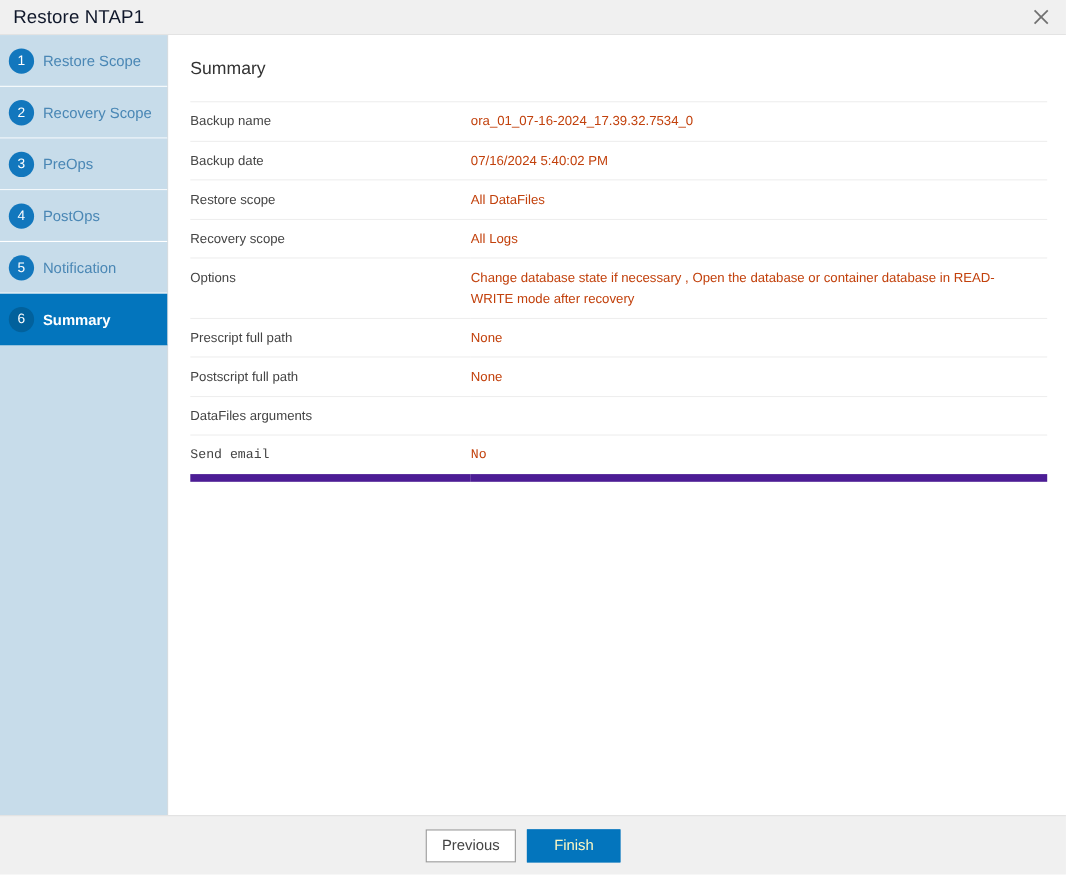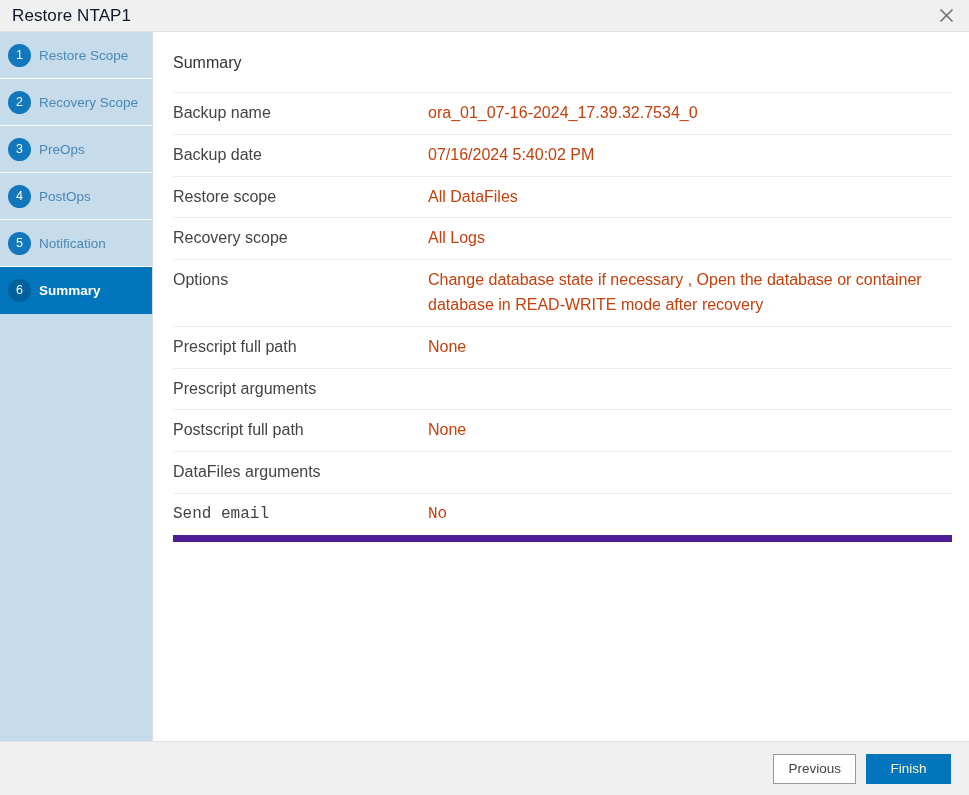--- a/index.html
+++ b/index.html
@@ -139,40 +139,40 @@
     border-top: 1px solid #eeeeee;
   }
   .summary-table tr:last-child {
     border-bottom: 7px solid #4c1d95;
     font-family: Liberation Mono, monospace;
   }
   .summary-table td {
     padding: 8px 0 8px 0;
     vertical-align: top;
     line-height: 1.55;
-    font-size: 16px;
+    font-size: 12px;
   }
   .cell-label {
     width: 255px;
     color: #444444;
   }
   .cell-value {
     color: #c2410c;
     padding-right: 30px !important;
   }
 
   
   .footer {
     height: 54px;
     min-height: 54px;
     background: #f0f0f0;
     border-top: 1px solid #e2e2e2;
     display: flex;
     align-items: center;
-    justify-content: flex-end;
+    justify-content: center;
     padding-right: 18px;
     box-sizing: border-box;
   }
   .btn {
     font-family: "Liberation Sans", sans-serif;
     font-size: 13.5px;
     height: 30px;
     min-width: 77px;
     padding: 0 14px;
     box-sizing: border-box;
@@ -262,24 +262,20 @@
           </tr>
           <tr>
             <td class="cell-label">Options</td>
             <td class="cell-value">Change database state if necessary , Open the database or container database in READ-WRITE mode after recovery</td>
           </tr>
           <tr>
             <td class="cell-label">Prescript full path</td>
             <td class="cell-value">None</td>
           </tr>
           <tr>
-            <td class="cell-label">Prescript arguments</td>
-            <td class="cell-value"></td>
-          </tr>
-          <tr>
             <td class="cell-label">Postscript full path</td>
             <td class="cell-value">None</td>
           </tr>
           <tr>
             <td class="cell-label">DataFiles arguments</td>
             <td class="cell-value"></td>
           </tr>
           <tr>
             <td class="cell-label">Send email</td>
             <td class="cell-value">No</td>

